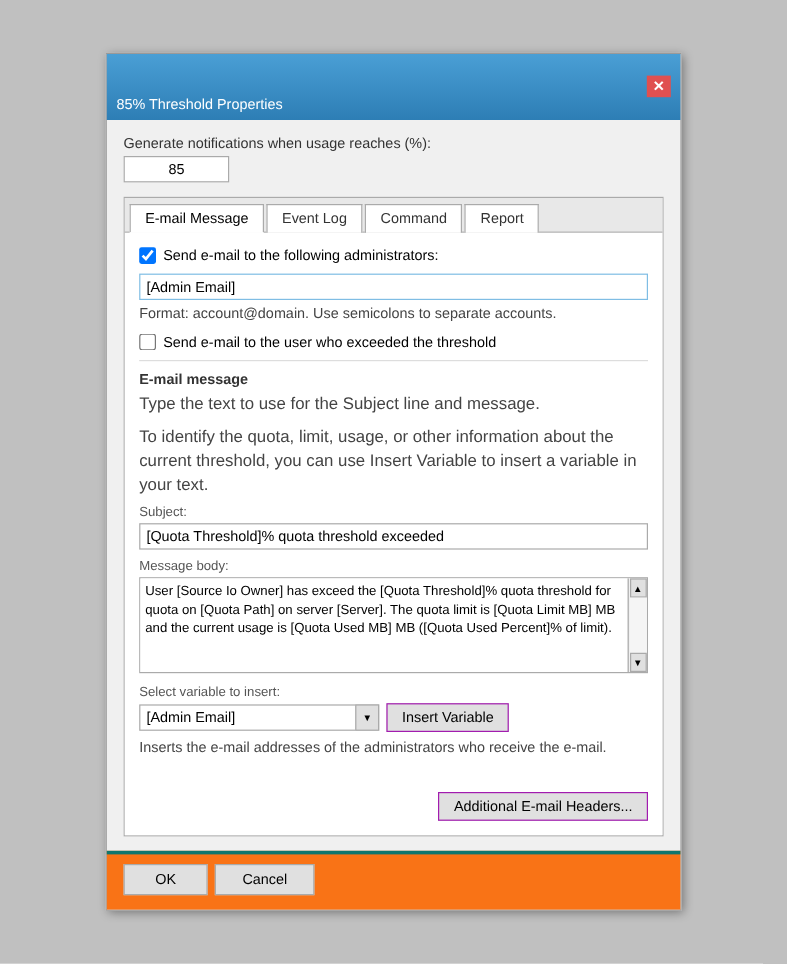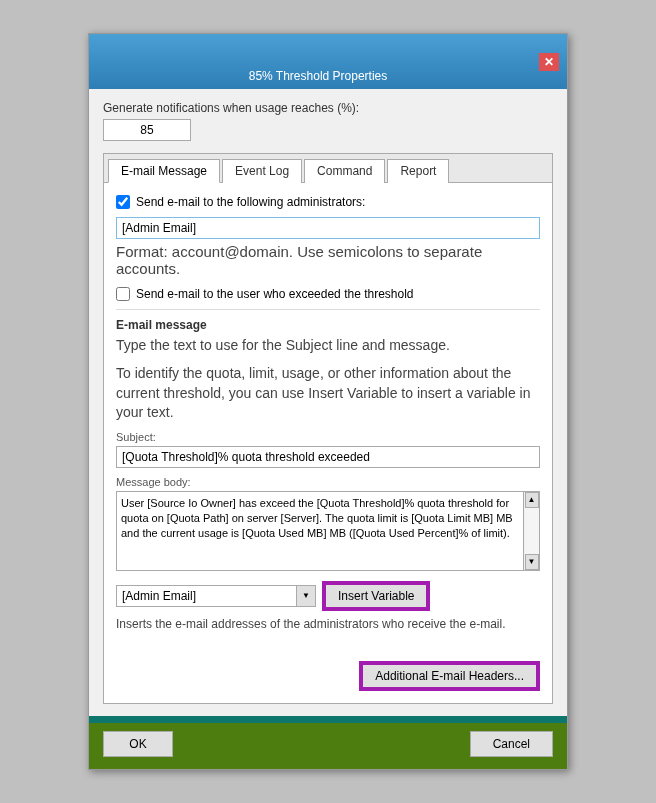--- a/index.html
+++ b/index.html
@@ -32,21 +32,21 @@
       padding: 6px 8px;
       display: flex;
       justify-content: space-between;
       align-items: center;
       font-size: 13px;
       font-weight: normal;
     }
 
     .title-bar-title {
       flex: 1;
-      text-align: center;
+      text-align: left;
       margin-top: 29px;
     }
 
     .close-btn {
       background: #e05050;
       color: white;
       border: none;
       width: 20px;
       height: 18px;
       cursor: pointer;
@@ -135,21 +135,21 @@
       border: 1px solid #7fbde4;
       padding: 3px 5px;
       background: white;
       margin-bottom: 4px;
       outline: none;
     }
 
     .format-hint {
       color: #444;
       margin-bottom: 10px;
-      font-size: 15px;
+      font-size: 12px;
     }
 
     .section-label {
       font-weight: bold;
       margin-bottom: 4px;
       color: #333;
     }
 
     .description-text {
       color: #444;
@@ -263,38 +263,38 @@
       display: flex;
       align-items: center;
       justify-content: center;
       pointer-events: none;
       font-size: 8px;
     }
 
     .insert-btn {
       padding: 4px 12px;
       background: #e0e0e0;
-      border: 4px solid #a21caf;
+      border: 1px solid #a21caf;
       cursor: pointer;
       font-size: 12px;
     }
 
     .inserts-hint {
       color: #444;
       font-size: 12px;
       margin-bottom: 16px;
     }
 
     .bottom-buttons {
       display: flex;
-      justify-content: space-between;
+      justify-content: flex-start;
       gap: 6px;
       padding: 8px 14px 12px;
-      background: #4d7c0f;
-      border-top: 7px solid #0f766e;
+      background: #f97316;
+      border-top: 3px solid #0f766e;
     }
 
     .dialog-btn {
       padding: 5px 22px;
       background: #e0e0e0;
       border: 1px solid #aaa;
       cursor: pointer;
       font-size: 12px;
       min-width: 70px;
     }
@@ -366,20 +366,21 @@
         <div class="message-body-wrapper">
           <textarea class="message-textarea" style="width: calc(100% - 16px);">User [Source Io Owner] has exceed the [Quota Threshold]% quota threshold for quota on [Quota Path] on server [Server]. The quota limit is [Quota Limit MB] MB and the current usage is [Quota Used MB] MB ([Quota Used Percent]% of limit).</textarea>
           <div class="scrollbar">
             <div class="scrollbar-arrow">▲</div>
             <div class="scrollbar-track"></div>
             <div class="scrollbar-arrow">▼</div>
           </div>
         </div>
 
         
+        <div class="subject-label">Select variable to insert:</div>
         <div class="variable-row">
           <div class="variable-select-wrapper">
             <select class="variable-select">
               <option>[Admin Email]</option>
             </select>
             <div class="select-arrow">▼</div>
           </div>
           <button class="insert-btn">Insert Variable</button>
         </div>
 

